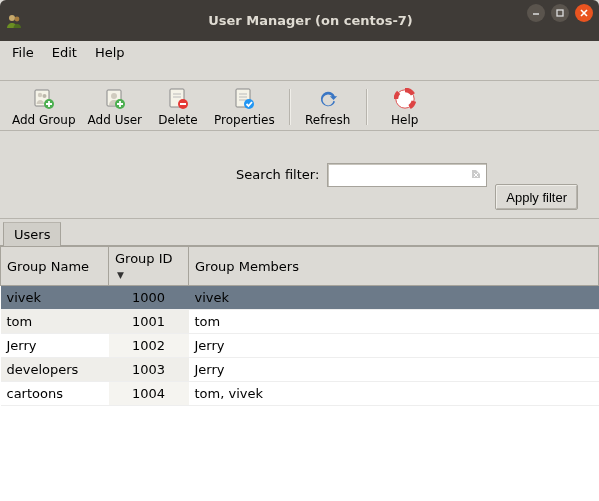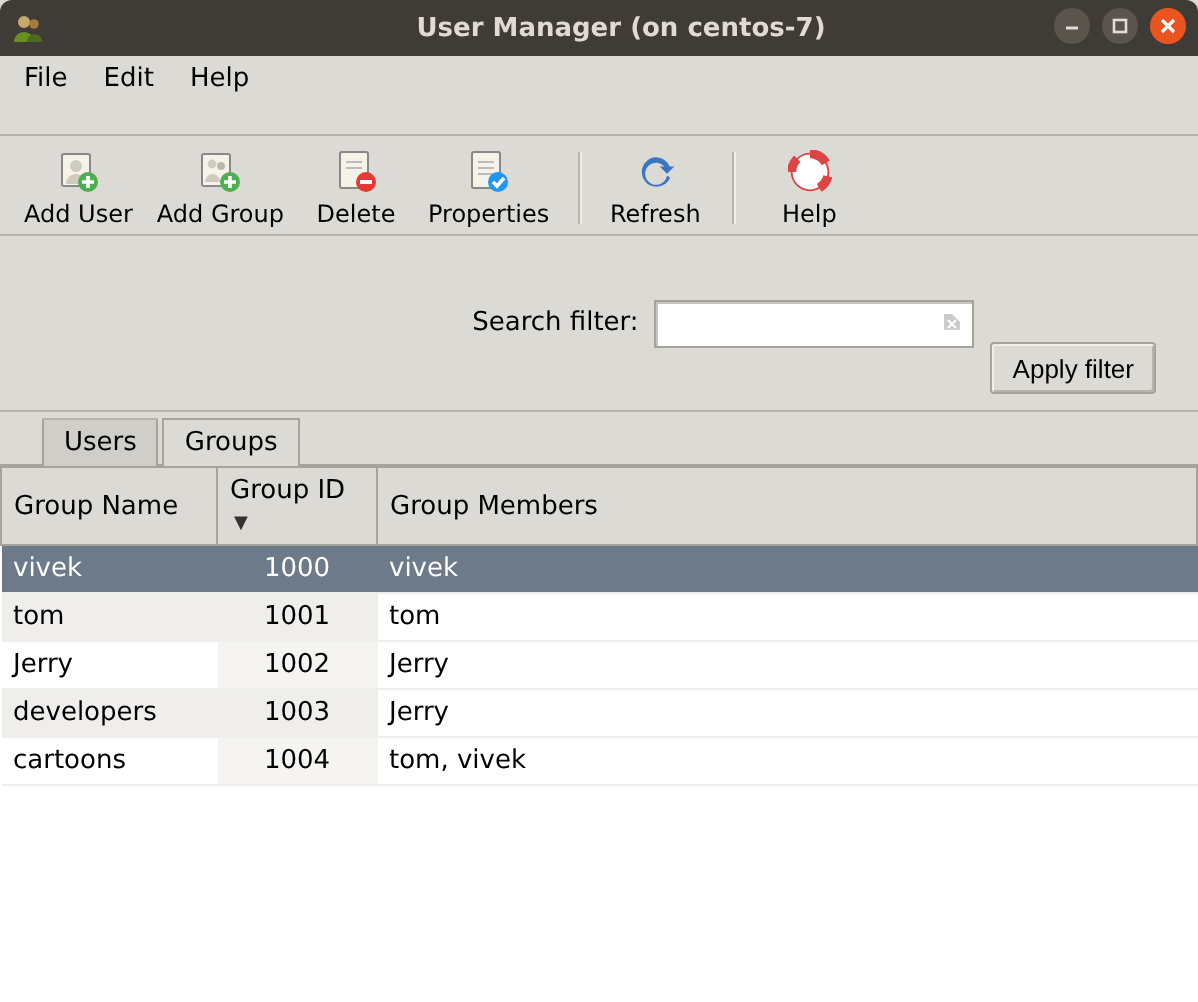--- a/index.html
+++ b/index.html
@@ -8,21 +8,21 @@
     font-family: "DejaVu Sans", "Liberation Sans", Arial, sans-serif;
     font-size: 13px;
     background: #dcdad5;
     width: 599px; height: 501px;
     overflow: hidden;
     color: #000;
   }
   
   .titlebar {
     background: #3f3b37;
-    height: 28px;
+    height: 41px;
     display: flex; align-items: center;
     color: #dfdbd2;
     position: relative;
     border-radius: 6px 6px 0 0;
   }
   .title-text { flex: 1; text-align: center; font-weight: bold; font-size: 13px; }
   .title-icon { width:16px; height:16px; margin-left:6px; }
   .win-btns { position:absolute; right:6px; top:4px; display:flex; gap:6px; }
   .win-btn { width:18px; height:18px; border-radius:50%; display:flex; align-items:center; justify-content:center; }
   .win-btn svg { display:block; }
@@ -60,42 +60,42 @@
     box-shadow: inset 1px 1px 0 #c7c4bc;
   }
   .clear-ico { position:absolute; right:4px; top:4px; opacity:.5; }
   .apply-btn {
     height:26px; padding:0 10px; background:#dcdad5;
     border:1px solid #a6a39b; border-radius:2px;
     box-shadow: inset 1px 1px 0 #f0eee9, inset -1px -1px 0 #b7b4ad;
     cursor:default; font-size:13px;margin-top:45px;
   }
   
-  .tabstrip { display:flex; padding:0 21px; height:26px; align-items:flex-end; background:#dcdad5; }
+  .tabstrip { display:flex; padding:0 3px; height:26px; align-items:flex-end; background:#dcdad5; }
   .tab {
     padding:4px 10px; border:1px solid #a6a39b; border-bottom:none;
     background:#dcdad5; margin-right:2px; font-size:13px; cursor:default;
     position:relative; top:1px;
   }
   .tab.inactive { background:#d0cec8; border-top-color:#b7b4ad; }
   .tab.active { background:#dcdad5; z-index:2; }
   
   .tablewrap {
     border-top:1px solid #a6a39b;
     background:#fff; height:calc(501px - 26px - 24px - 50px - 42px - 26px);
     overflow:auto;
   }
   table { border-collapse:collapse; width:100%; font-size:13px; }
   thead th {
     background:#dcdad5; text-align:left; font-weight:normal;
     border:1px solid #a6a39b; padding:4px 6px; position:relative;
   }
   .sort-ind { font-size:9px; margin-left:2px; color:#333; }
   tbody td { padding:4px 6px; border-bottom:1px solid #eee; }
-  tbody tr.sel td { background:#6c7a89; color:#ffffff; }
+  tbody tr.sel td { background:#6c7a89; color:#000000; }
   tbody tr.alt td.c0, tbody tr.alt td.c1 { background:#efeeea; }
   tbody tr td.c1 { background:#f5f4f0;text-align:center; }
   tbody tr.sel td.c1 { background:#6c7a89; }
   .col-name{ width:108px; } .col-id{ width:80px; }
 </style>
 </head>
 <body>
 
 <div class="titlebar">
   <span class="title-icon">
@@ -130,41 +130,41 @@
 <div class="menubar">
   <div class="menu-item">File</div>
   <div class="menu-item">Edit</div>
   <div class="menu-item">Help</div>
 </div>
 
 <div class="toolbar">
   <div class="tool-btn">
     <div class="iw">
         <svg width="24" height="24" viewBox="0 0 24 24">
-      <rect x="4" y="3" width="14" height="16" rx="1" fill="#f5f3e8" stroke="#888"></rect>
-      <circle cx="11" cy="9" r="3" fill="#d0cbbf"></circle>
-      <path d="M6 18c0-3 2.4-5 5-5s5 2 5 5z" fill="#d0cbbf"></path>
-      <circle cx="17" cy="17" r="5" fill="#4caf50"></circle>
-          <path d="M17 14v6M14 17h6" stroke="#fff" stroke-width="1.8"></path>
-    </svg>
-      </div>
-    <span class="lbl">Add User</span>
-  </div>
-  <div class="tool-btn">
-    <div class="iw">
-        <svg width="24" height="24" viewBox="0 0 24 24">
       <rect x="3" y="3" width="14" height="16" rx="1" fill="#f5f3e8" stroke="#888"></rect>
       <circle cx="8" cy="8" r="2.2" fill="#d0cbbf"></circle>
           <circle cx="12.5" cy="9" r="2" fill="#bcb7ab"></circle>
       <path d="M4.5 17c0-2.2 1.8-4 3.8-4s3.8 1.8 3.8 4z" fill="#d0cbbf"></path>
       <circle cx="17" cy="17" r="5" fill="#4caf50"></circle>
           <path d="M17 14v6M14 17h6" stroke="#fff" stroke-width="1.8"></path>
     </svg>
       </div>
     <span class="lbl">Add Group</span>
+  </div>
+  <div class="tool-btn">
+    <div class="iw">
+        <svg width="24" height="24" viewBox="0 0 24 24">
+      <rect x="4" y="3" width="14" height="16" rx="1" fill="#f5f3e8" stroke="#888"></rect>
+      <circle cx="11" cy="9" r="3" fill="#d0cbbf"></circle>
+      <path d="M6 18c0-3 2.4-5 5-5s5 2 5 5z" fill="#d0cbbf"></path>
+      <circle cx="17" cy="17" r="5" fill="#4caf50"></circle>
+          <path d="M17 14v6M14 17h6" stroke="#fff" stroke-width="1.8"></path>
+    </svg>
+      </div>
+    <span class="lbl">Add User</span>
   </div>
   <div class="tool-btn">
     <div class="iw">
         <svg width="24" height="24" viewBox="0 0 24 24">
       <rect x="4" y="2" width="14" height="18" rx="1" fill="#f5f3e8" stroke="#888"></rect>
       <line x1="7" y1="7" x2="15" y2="7" stroke="#bbb"></line>
           <line x1="7" y1="10" x2="15" y2="10" stroke="#bbb"></line>
       <circle cx="17" cy="17" r="5" fill="#e53935"></circle>
           <line x1="14" y1="17" x2="20" y2="17" stroke="#fff" stroke-width="2"></line>
     </svg>
@@ -215,21 +215,20 @@
           <path d="M3 11V3h4l4 4v4z" fill="#999"></path>
           <path d="M5 6l4 4M9 6l-4 4" stroke="#fff"></path>
         </svg>
     </span>
   </div>
   <button class="apply-btn">Apply filter</button>
 </div>
 
 <div class="tabstrip">
   <div class="tab inactive">Users</div>
-  <div class="tab active">Groups</div>
 </div>
 
 <div class="tablewrap">
   <table>
     <colgroup>
         <col class="col-name">
         <col class="col-id">
         <col>
       </colgroup>
     <thead>

